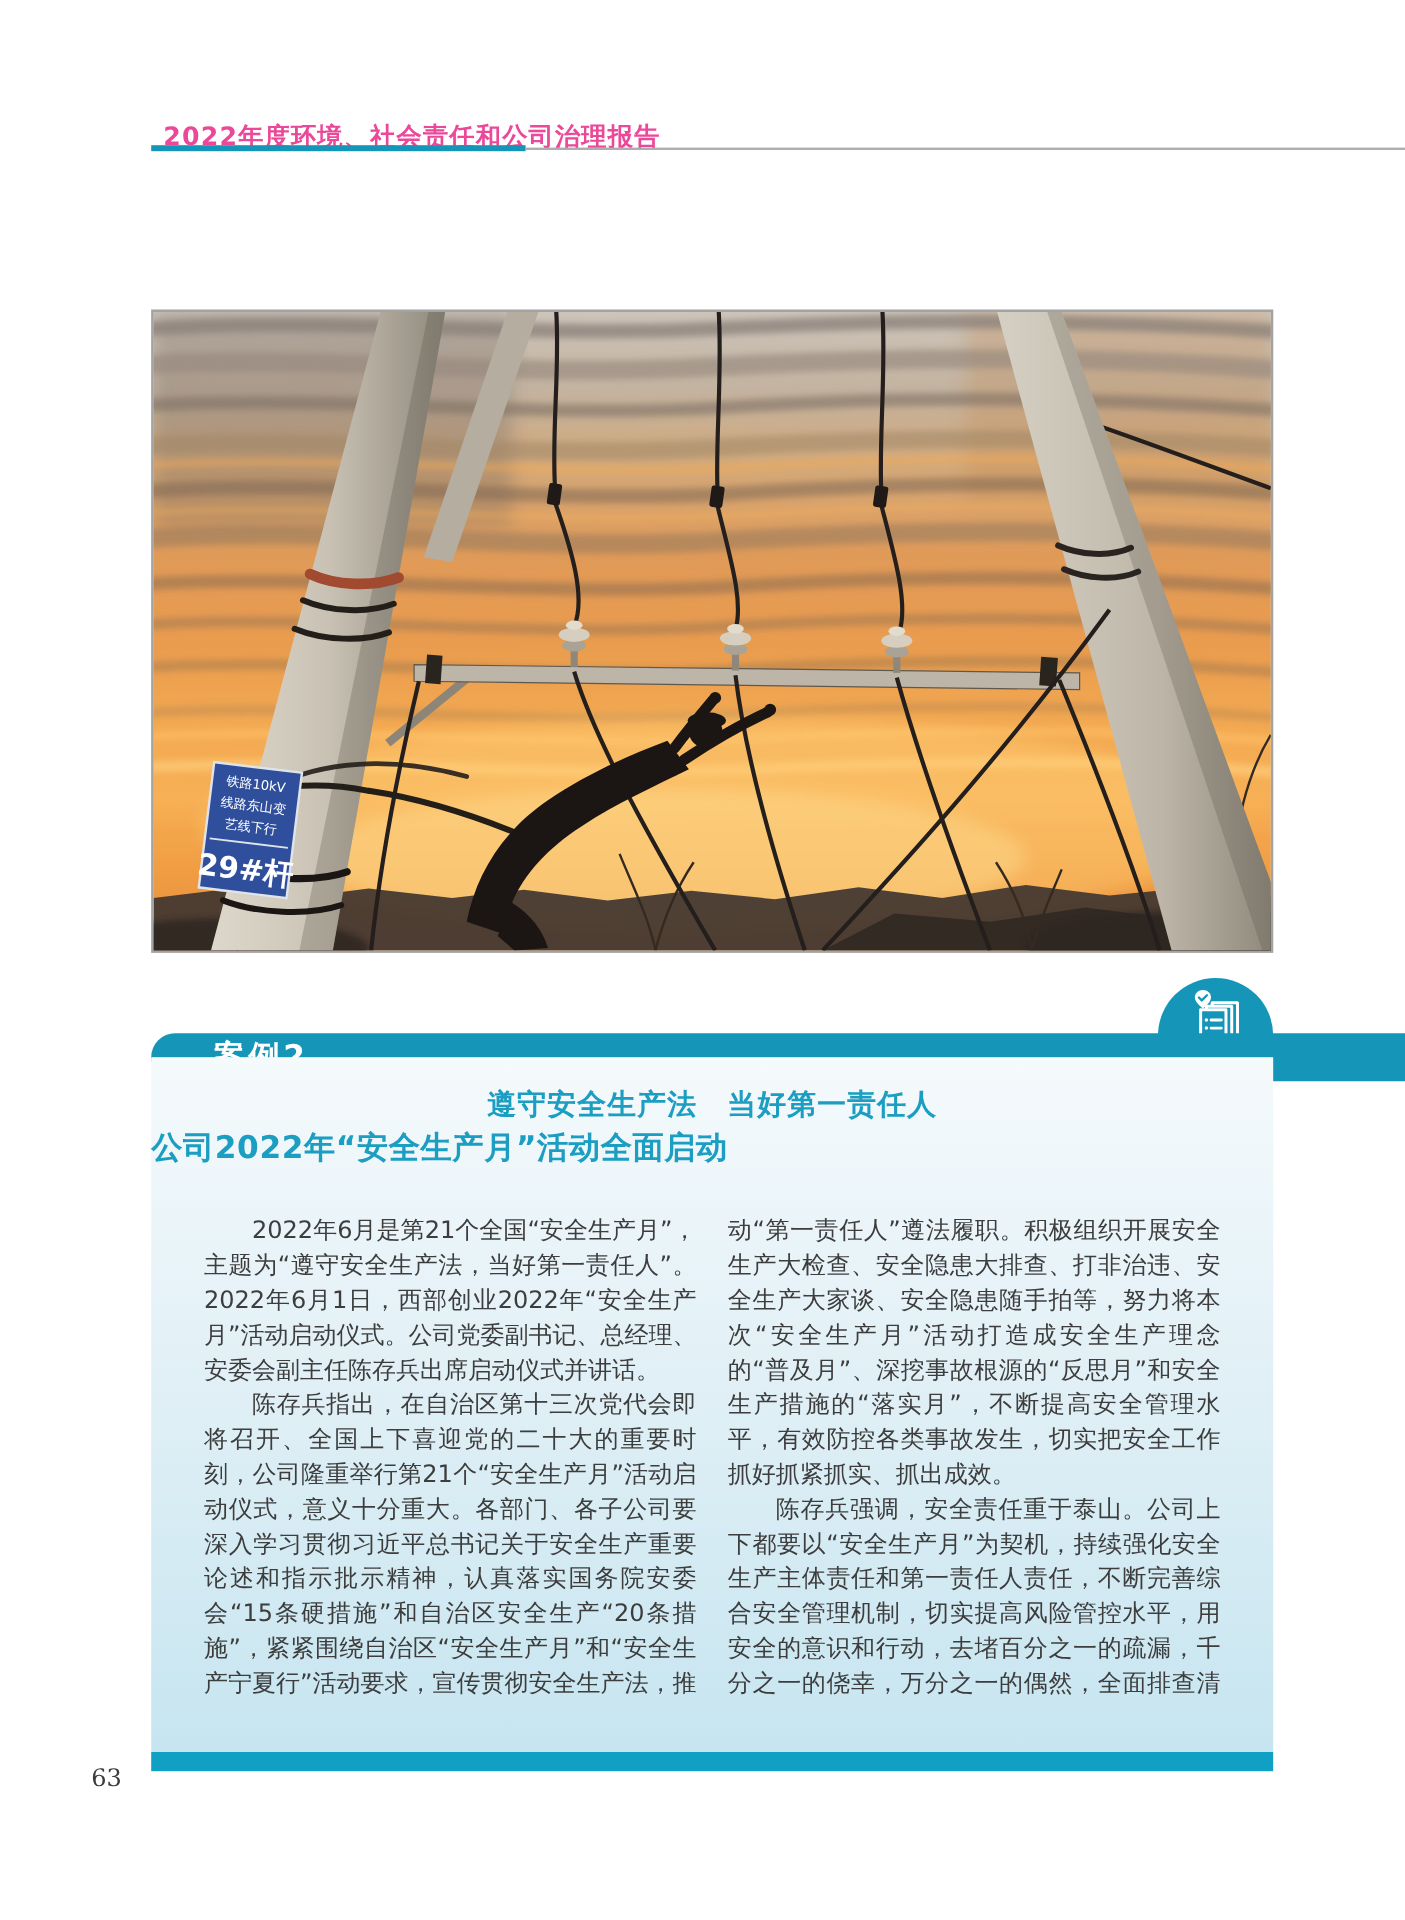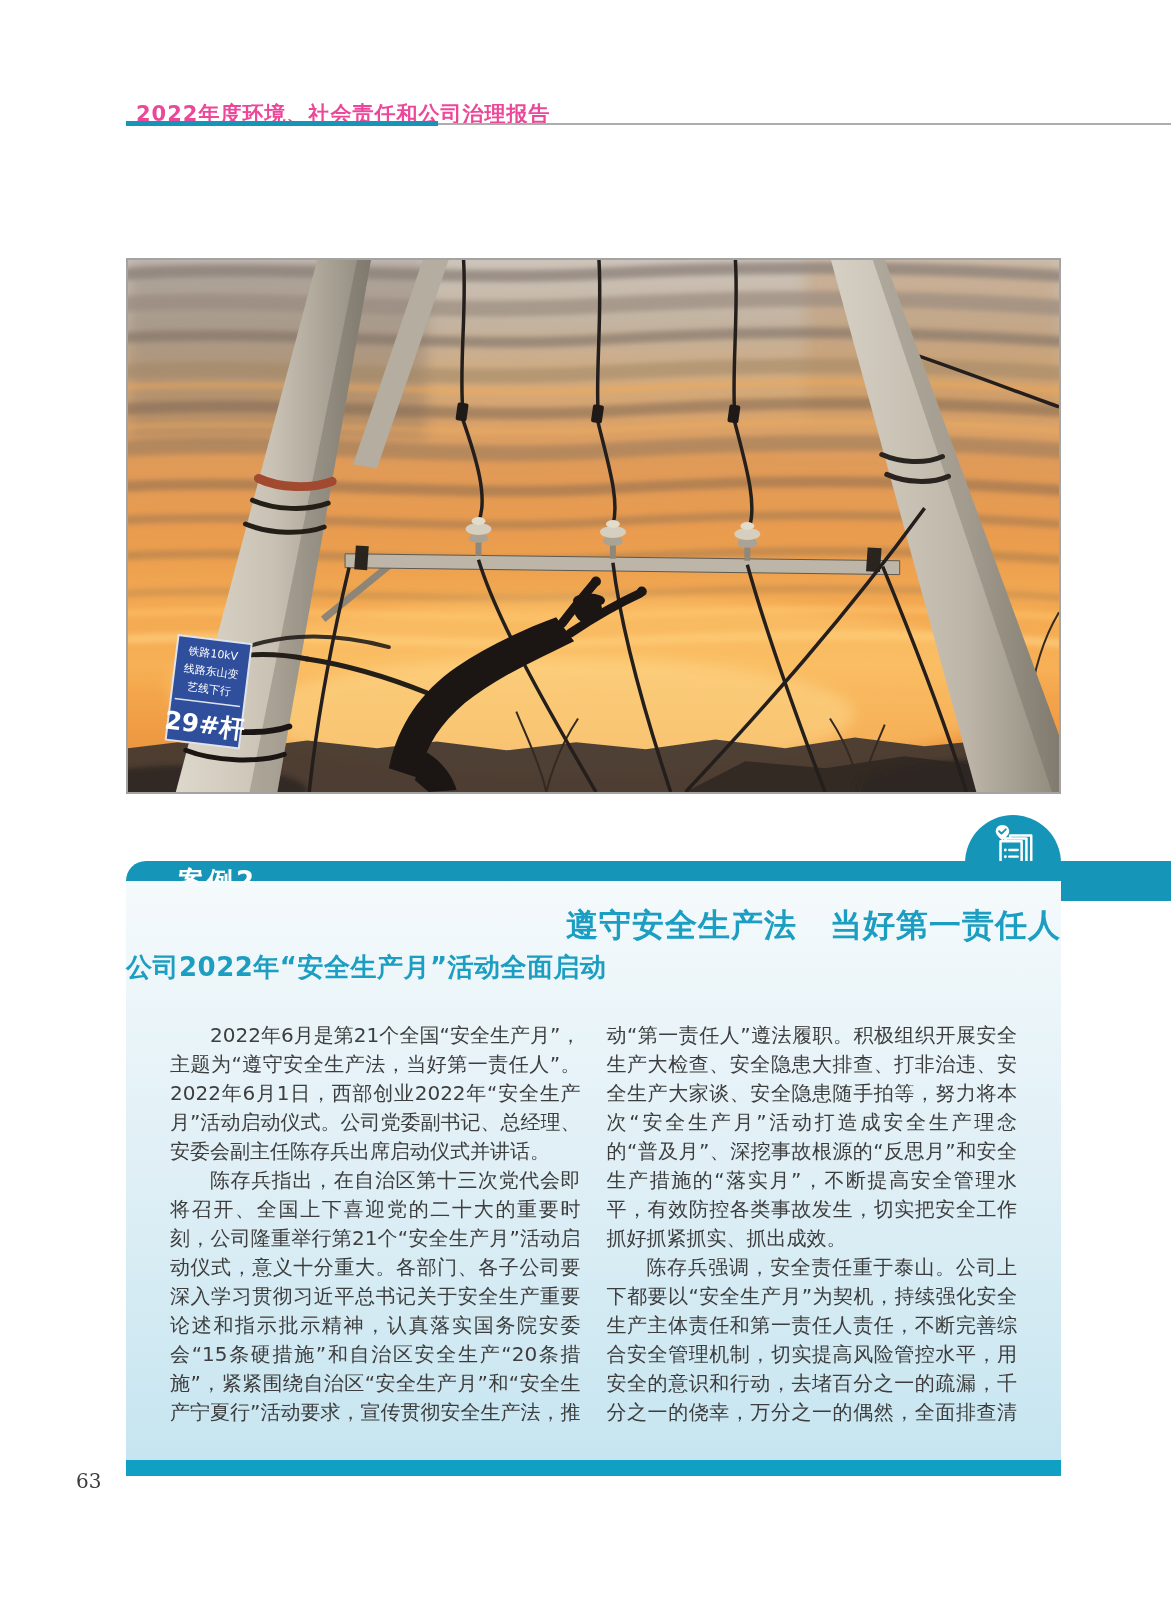--- a/index.html
+++ b/index.html
@@ -43,22 +43,22 @@
     position:absolute;left:965px;top:815px;width:96px;height:66px;
     background:var(--accent);border-radius:48px 48px 0 0;
   }
   .bump-icon{position:absolute;left:989px;top:824px;width:48px;height:52px;}
 
   .case-card{
     position:absolute;left:126px;top:881px;width:935px;height:579px;
     background:linear-gradient(180deg,var(--box-top) 0%,#ddeef5 55%,var(--box-bottom) 100%);
   }
   .case-title{
-    margin:24px 0 0 0;text-align:right;color:#1b9ec1;
-    font-size:32px;font-weight:700;letter-spacing:1px;line-height:1.25;
+    margin:24px 0 0 0;text-align:center;color:#1b9ec1;
+    font-size:24px;font-weight:700;letter-spacing:1px;line-height:1.25;
   }
   .case-subtitle{
     margin:6px 0 0 0;text-align:left;color:#1b9ec1;
     font-size:26px;font-weight:700;letter-spacing:0.5px;line-height:1.3;
   }
   .case-body{
     margin:36px 44px 0 44px;height:410px;overflow:hidden;
     column-count:2;column-gap:26px;column-fill:auto;
   }
   .case-body p{

